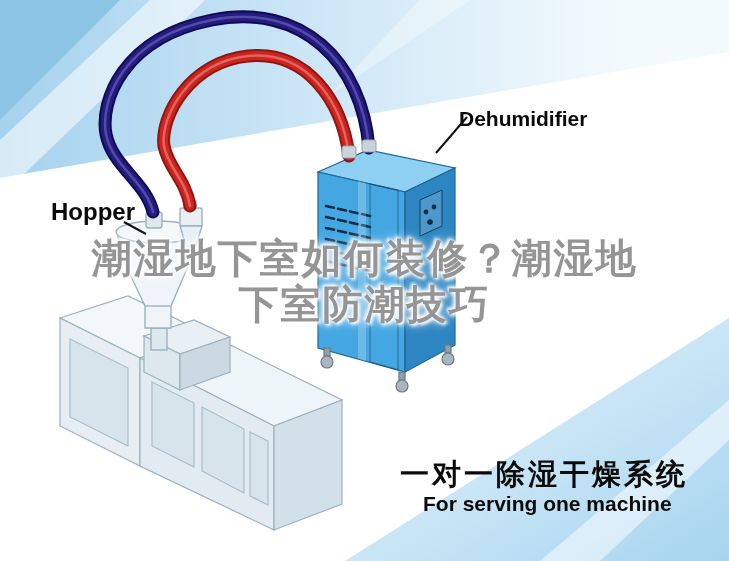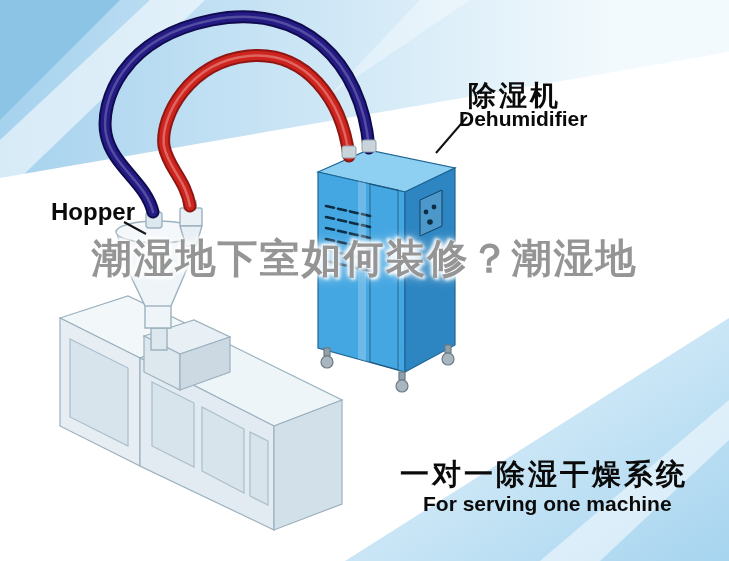--- a/index.html
+++ b/index.html
@@ -123,21 +123,21 @@
     </g>
 
     <rect x="342" y="146" width="14" height="12" rx="2" fill="#c9d4da" stroke="#8fa2ad"></rect>
     <rect x="362" y="140" width="14" height="12" rx="2" fill="#c9d4da" stroke="#8fa2ad"></rect>
 
     <line x1="467" y1="117" x2="436" y2="153" stroke="#111" stroke-width="2"></line>
     <line x1="124" y1="222" x2="146" y2="234" stroke="#111" stroke-width="2"></line>
   </svg>
 
   <div class="lbl en hop-en">Hopper</div>
-  <div class="lbl zh deh-zh">除湿机</div>
   <div class="lbl en deh-en">Dehumidifier</div>
 
   <div class="watermark wm1">潮湿地下室如何装修？潮湿地</div>
+  <div class="watermark wm2">下室防潮技巧</div>
 
   <div class="lbl zh cap-zh">一对一除湿干燥系统</div>
   <div class="lbl en cap-en">For serving one machine</div>
 
 </div>
 
 </body></html>

